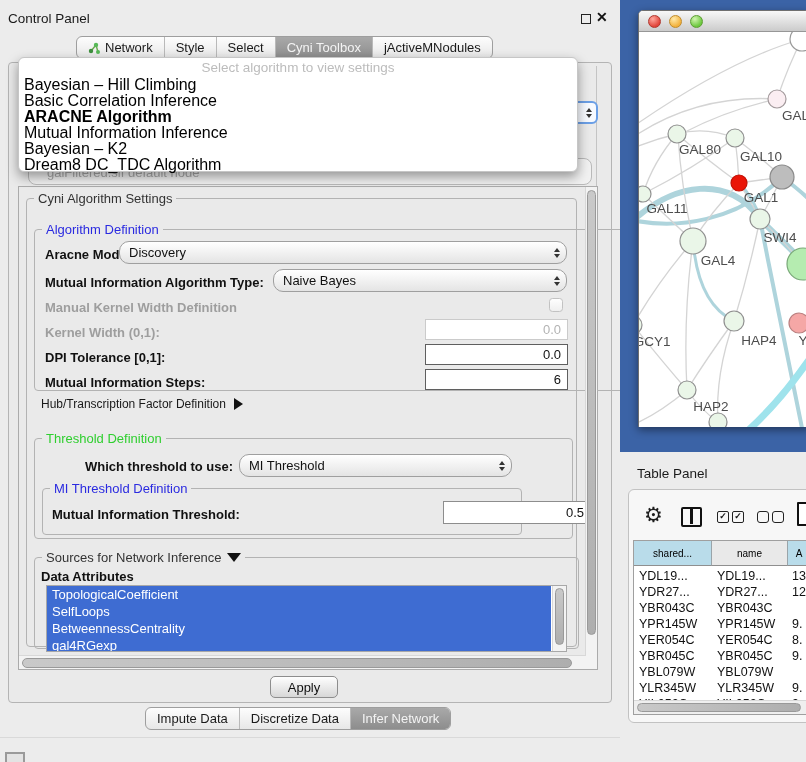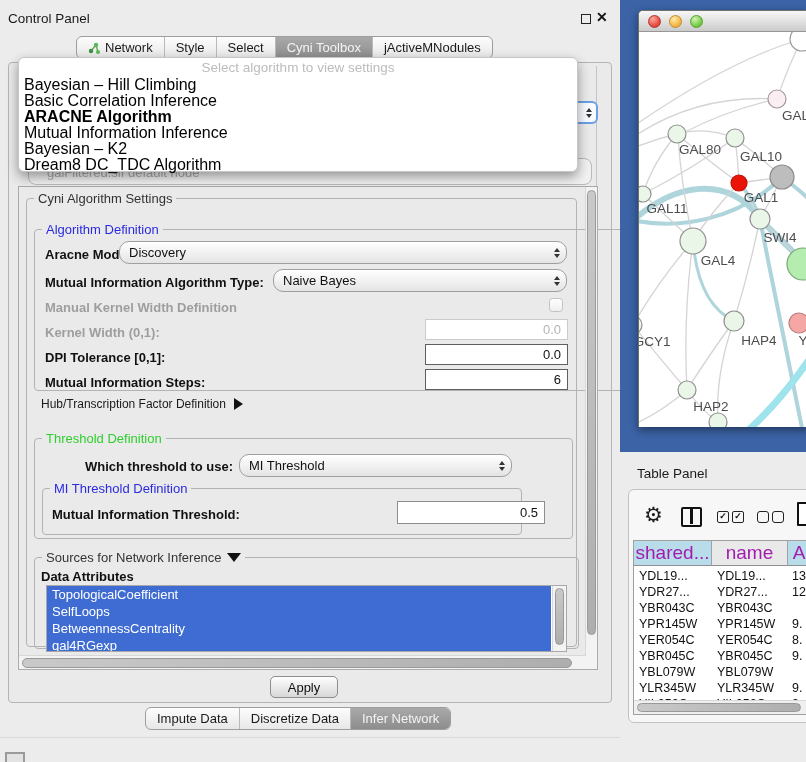--- a/index.html
+++ b/index.html
@@ -43,21 +43,21 @@
   .thumb{background:linear-gradient(180deg,#c9c9c9,#aeaeae);border:1px solid #999;border-radius:5px}
   .thumbv{background:linear-gradient(90deg,#c9c9c9,#aeaeae);border:1px solid #999;border-radius:5px}
   
   .titlebar{background:linear-gradient(#f8f8f8,#cbcbcb);border-bottom:1px solid #979797;display:flex;align-items:center;padding-left:9px;gap:8px}
   .tl{width:13px;height:13px;border-radius:50%}
   .tl.r{background:radial-gradient(circle at 35% 28%,#ffa79d,#e1443a 70%);border:1px solid #b0372e}
   .tl.y{background:radial-gradient(circle at 35% 28%,#ffe9a8,#f2b13c 70%);border:1px solid #c08b2b}
   .tl.g{background:radial-gradient(circle at 35% 28%,#d2f5b0,#6cc83e 70%);border:1px solid #5d9e33}
   .nlabel{font-size:13.5px;fill:#4d4d4d;font-family:"Liberation Sans",sans-serif}
   
-  .th{font-size:19px;color:#a21caf;display:flex;align-items:center;justify-content:center;border-right:1px solid #9aa4a9;border-bottom:1px solid #8f8f8f}
+  .th{font-size:10px;color:#000000;display:flex;align-items:center;justify-content:center;border-right:1px solid #9aa4a9;border-bottom:1px solid #8f8f8f}
   .trow{display:flex;height:16px;align-items:center}
   .tcell{font-size:12.5px;color:#111;white-space:nowrap;overflow:hidden}
   .tcell.c0{width:78px;padding-left:5px}
   .tcell.c1{width:76px;padding-left:5px}
   .tcell.c2{flex:1;padding-left:4px}
   .ck{width:12px;height:12px;border:1.6px solid #222;border-radius:2px;font-size:9px;line-height:9px;text-align:center;color:#111;font-weight:bold}
 </style>
 </head>
 <body>
 
@@ -178,21 +178,21 @@
       <span>MI Threshold</span>
       <span class="spin">
           <i class="up"></i>
           <i class="dn"></i>
         </span>
     </div>
     <div class="abs group" style="left:23px;top:301px;width:480px;height:47px">
       <span class="gtitle blue">MI Threshold Definition</span>
     </div>
     <span class="abs bl" style="left:33px;top:320px">Mutual Information Threshold:</span>
-    <div class="abs field mid" style="left:378px;top:314px;width:148px;height:23px">
+    <div class="abs field mid" style="left:424px;top:314px;width:148px;height:23px">
       <span>0.5</span>
     </div>
 
     <div class="abs group" style="left:15px;top:370px;width:545px;height:92px">
       <span class="gtitle">
         <span>Sources for Network Inference</span>
         <span style="width:0;height:0;border-left:7px solid transparent;border-right:7px solid transparent;border-top:9px solid #111"></span>
       </span>
     </div>
     <span class="abs bl" style="left:22px;top:382px">Data Attributes</span>

